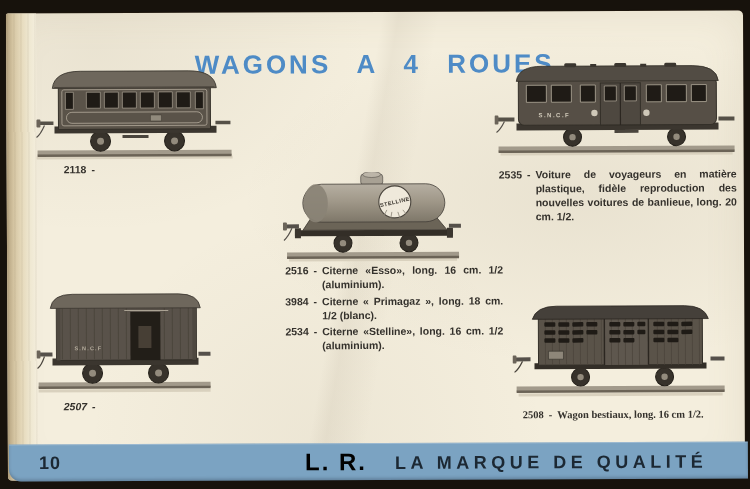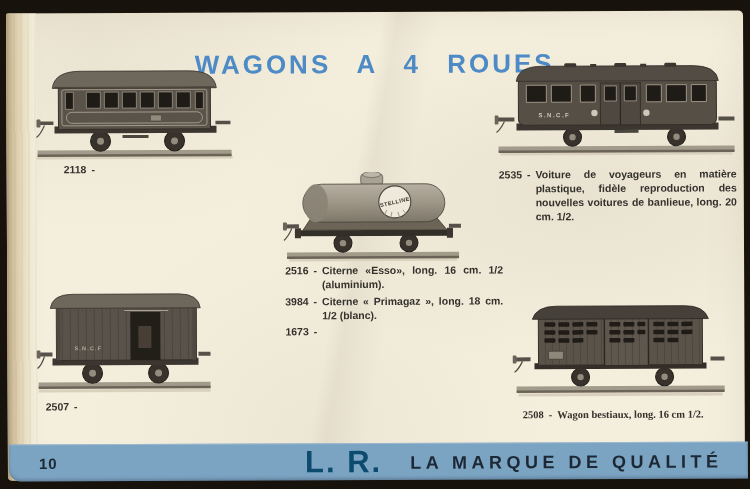--- a/index.html
+++ b/index.html
@@ -30,24 +30,24 @@
         font-size:10.5px;font-weight:bold;color:#34312c;line-height:1.32;}
   .caption .ref{white-space:nowrap;}
   .caption .sep{white-space:nowrap;}
   .caption .desc{flex:1;text-align:justify;}
   .cap-stack{position:absolute;display:flex;flex-direction:column;gap:3px;}
   .cap-stack .caption{position:static;}
   .footer-bar{position:absolute;left:1px;right:-3px;top:431px;height:37px;
         background:#7ba3c2;border-radius:0 0 0 12px;
         box-shadow:inset 0 1px 0 rgba(255,255,255,.25), inset 0 -2px 3px rgba(30,40,55,.25);}
   .page-num{position:absolute;left:30px;top:50%;transform:translateY(-50%);
-        color:#1c2833;font-size:15px;font-weight:600;letter-spacing:1px;}
+        color:#1c2833;font-size:18px;font-weight:600;letter-spacing:1px;}
   .brand-group{position:absolute;left:296px;top:0;bottom:0;
         display:flex;align-items:center;gap:28px;}
-  .brand{color:#0c4a6e;font-size:31px;font-weight:bold;letter-spacing:2px;}
+  .brand{color:#000000;font-size:24px;font-weight:bold;letter-spacing:2px;}
   .slogan{color:#1c2833;font-size:18px;font-weight:bold;letter-spacing:4.5px;
         padding-top:3px;}
   .txt-photo{font-family:"Liberation Sans",sans-serif;}
 </style>
 </head>
 <body>
 
 <div class="stage">
   <div class="page">
     <div class="binding"></div>
@@ -171,22 +171,23 @@
         <span class="ref">2516</span>
         <span class="sep">-</span>
         <span class="desc">Citerne «Esso», long. 16 cm. 1/2 (aluminium).</span>
       </div>
       <div class="caption">
         <span class="ref">3984</span>
         <span class="sep">-</span>
         <span class="desc">Citerne « Primagaz », long. 18 cm. 1/2 (blanc).</span>
       </div>
       <div class="caption">
-        <span class="ref">1673</span>
+        <span class="ref">2534</span>
         <span class="sep">-</span>
+        <span class="desc">Citerne «Stelline», long. 16 cm. 1/2 (aluminium).</span>
       </div>
     </div>
 
     <div class="figure" style="left:29px;top:275px;width:178px;height:106px;">
       <svg viewBox="0 0 178 106">
         <rect x="2" y="101" width="172" height="3" fill="#d9d1be"></rect>
         <rect x="2" y="94" width="172" height="5" fill="#a29a8b"></rect>
         <rect x="2" y="98" width="172" height="2.5" fill="#6b6356"></rect>
         <circle cx="56" cy="85" r="10" fill="#37322b" stroke="#24201a"></circle>
         <circle cx="56" cy="85" r="3.5" fill="#938b7d"></circle>
@@ -201,21 +202,21 @@
         <path d="M26 19 V71 M34 19 V71 M42 19 V71 M50 19 V71 M58 19 V71 M66 19 V71 M74 19 V71 M82 19 V71 M90 19 V71 M128 19 V71 M136 19 V71 M144 19 V71 M152 19 V71" stroke="#49433a" stroke-width="0.8"></path>
         <rect x="20" y="18" width="4" height="54" fill="#4e4840"></rect>
         <rect x="156" y="18" width="4" height="54" fill="#4e4840"></rect>
         <path d="M14 20 Q16 6 36 6 L142 6 Q162 6 164 20 Z" fill="#6e675c" stroke="#3b362f" stroke-width="0.8"></path>
         <line x1="88" y1="22.5" x2="132" y2="22.5" stroke="#aaa293" stroke-width="1"></line>
         <rect x="94" y="24" width="30" height="48" fill="#221e18"></rect>
         <rect x="102" y="38" width="13" height="22" fill="#473f35"></rect>
         <text class="txt-photo" x="38" y="62" font-size="5.5" font-weight="bold" letter-spacing="1.2" fill="#b9b1a1">S.N.C.F</text>
       </svg>
     </div>
-    <div class="caption" style="left:38px;top:387px;width:220px;">
+    <div class="caption" style="left:56px;top:387px;width:220px;font-style:italic;">
       <span class="ref">2507</span>
       <span class="sep">-</span>
     </div>
 
     <div class="figure" style="left:505px;top:286px;width:216px;height:101px;">
       <svg viewBox="0 0 216 101">
         <rect x="6" y="96" width="204" height="3" fill="#d9d1be"></rect>
         <rect x="4" y="89" width="208" height="5" fill="#a29a8b"></rect>
         <rect x="4" y="93" width="208" height="2.5" fill="#6b6356"></rect>
         <circle cx="68" cy="80" r="9" fill="#37322b" stroke="#24201a"></circle>

